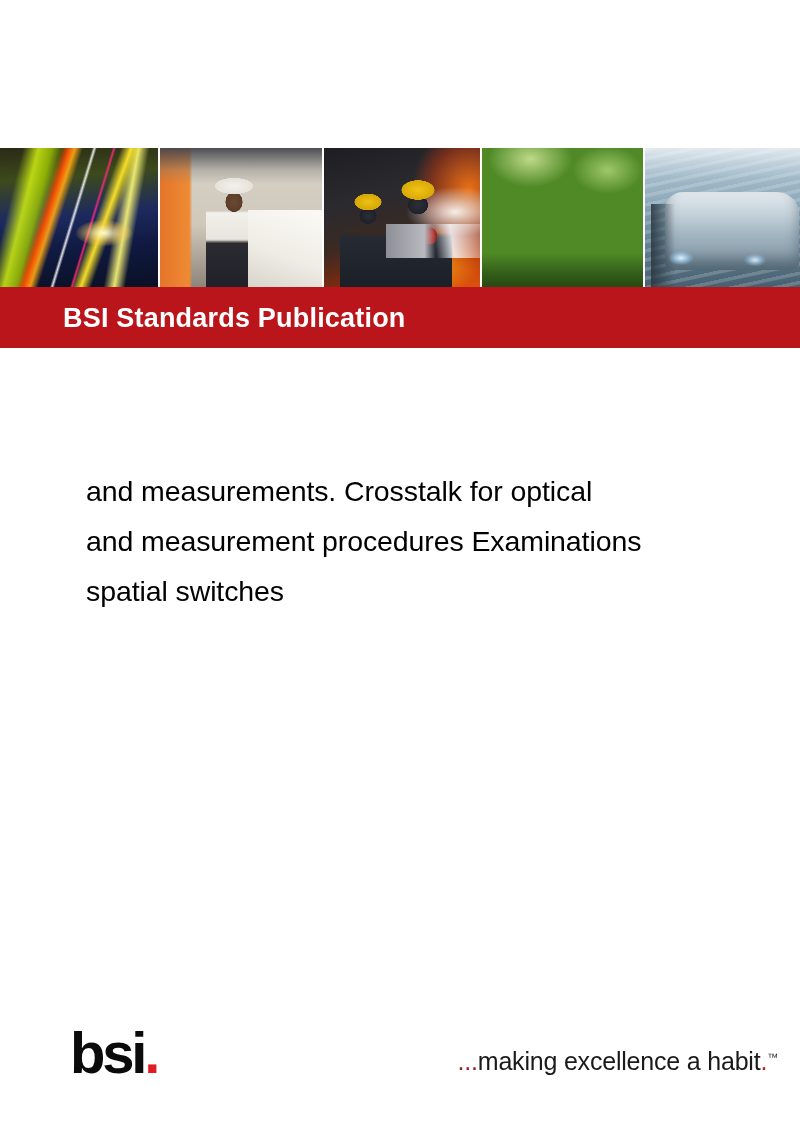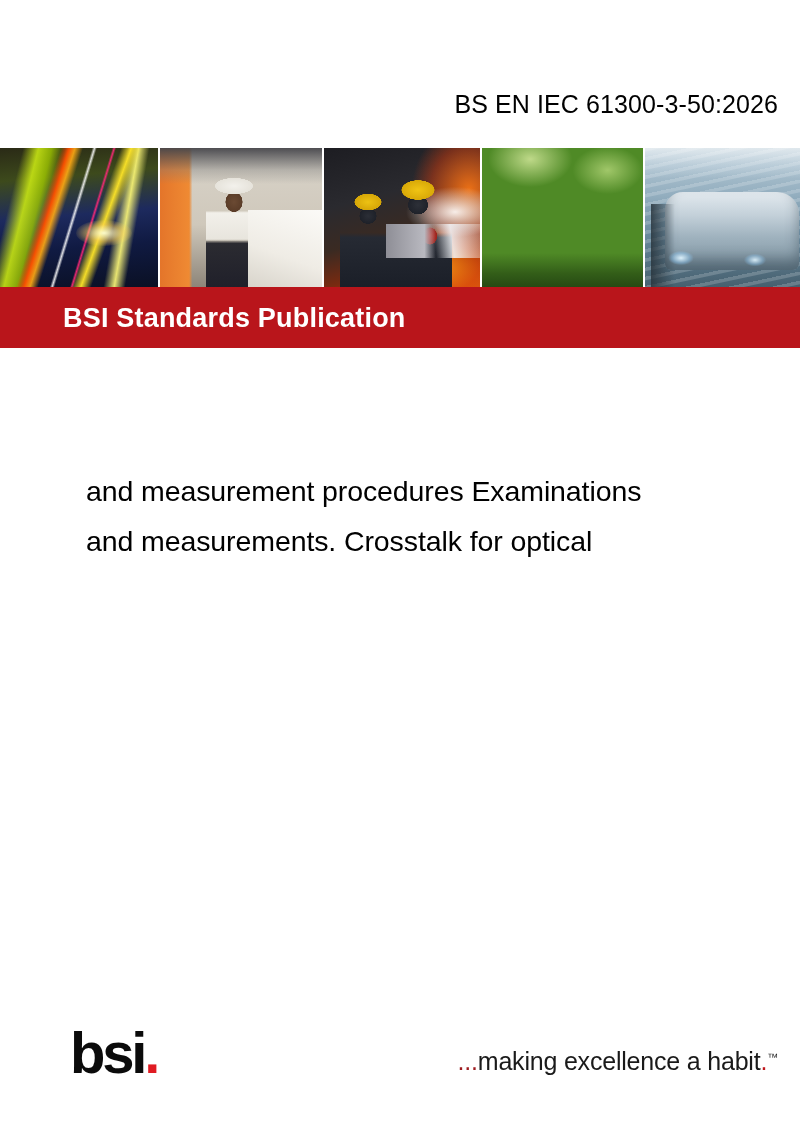--- a/index.html
+++ b/index.html
@@ -178,36 +178,36 @@
   }
   .tagline .lead { color:#9e1b1f; }
   .tagline .endstop { color:#c0161c; }
   .tagline .tm { font-size:11px; vertical-align:super; color:#1a1a1a; }
 </style>
 </head>
 <body>
 
 <div class="page">
 
-  <div class="std-number">BS EN IEC 61300-3-50:2026</div>
 
   <div class="photo-strip">
     <div class="panel p1"></div>
     <div class="panel p2"></div>
     <div class="panel p3"></div>
     <div class="panel p4"></div>
     <div class="panel p5"></div>
   </div>
 
   <div class="red-band">
     <div class="red-band-text">BSI Standards Publication</div>
   </div>
 
   <div class="title-block">
+    <div class="title-line">and measurements. Crosstalk for optical</div>
     <div class="title-line">and measurement procedures Examinations</div>
-    <div class="title-line">and measurements. Crosstalk for optical</div>
+    <div class="title-line">spatial switches</div>
   </div>
 
   <div class="logo"><span>bsi</span><span class="dot">.</span></div>
 
   <div class="tagline"><span class="lead">...</span><span>making excellence a habit</span><span class="endstop">.</span><span class="tm">™</span></div>
 
 </div>
 
 </body></html>

